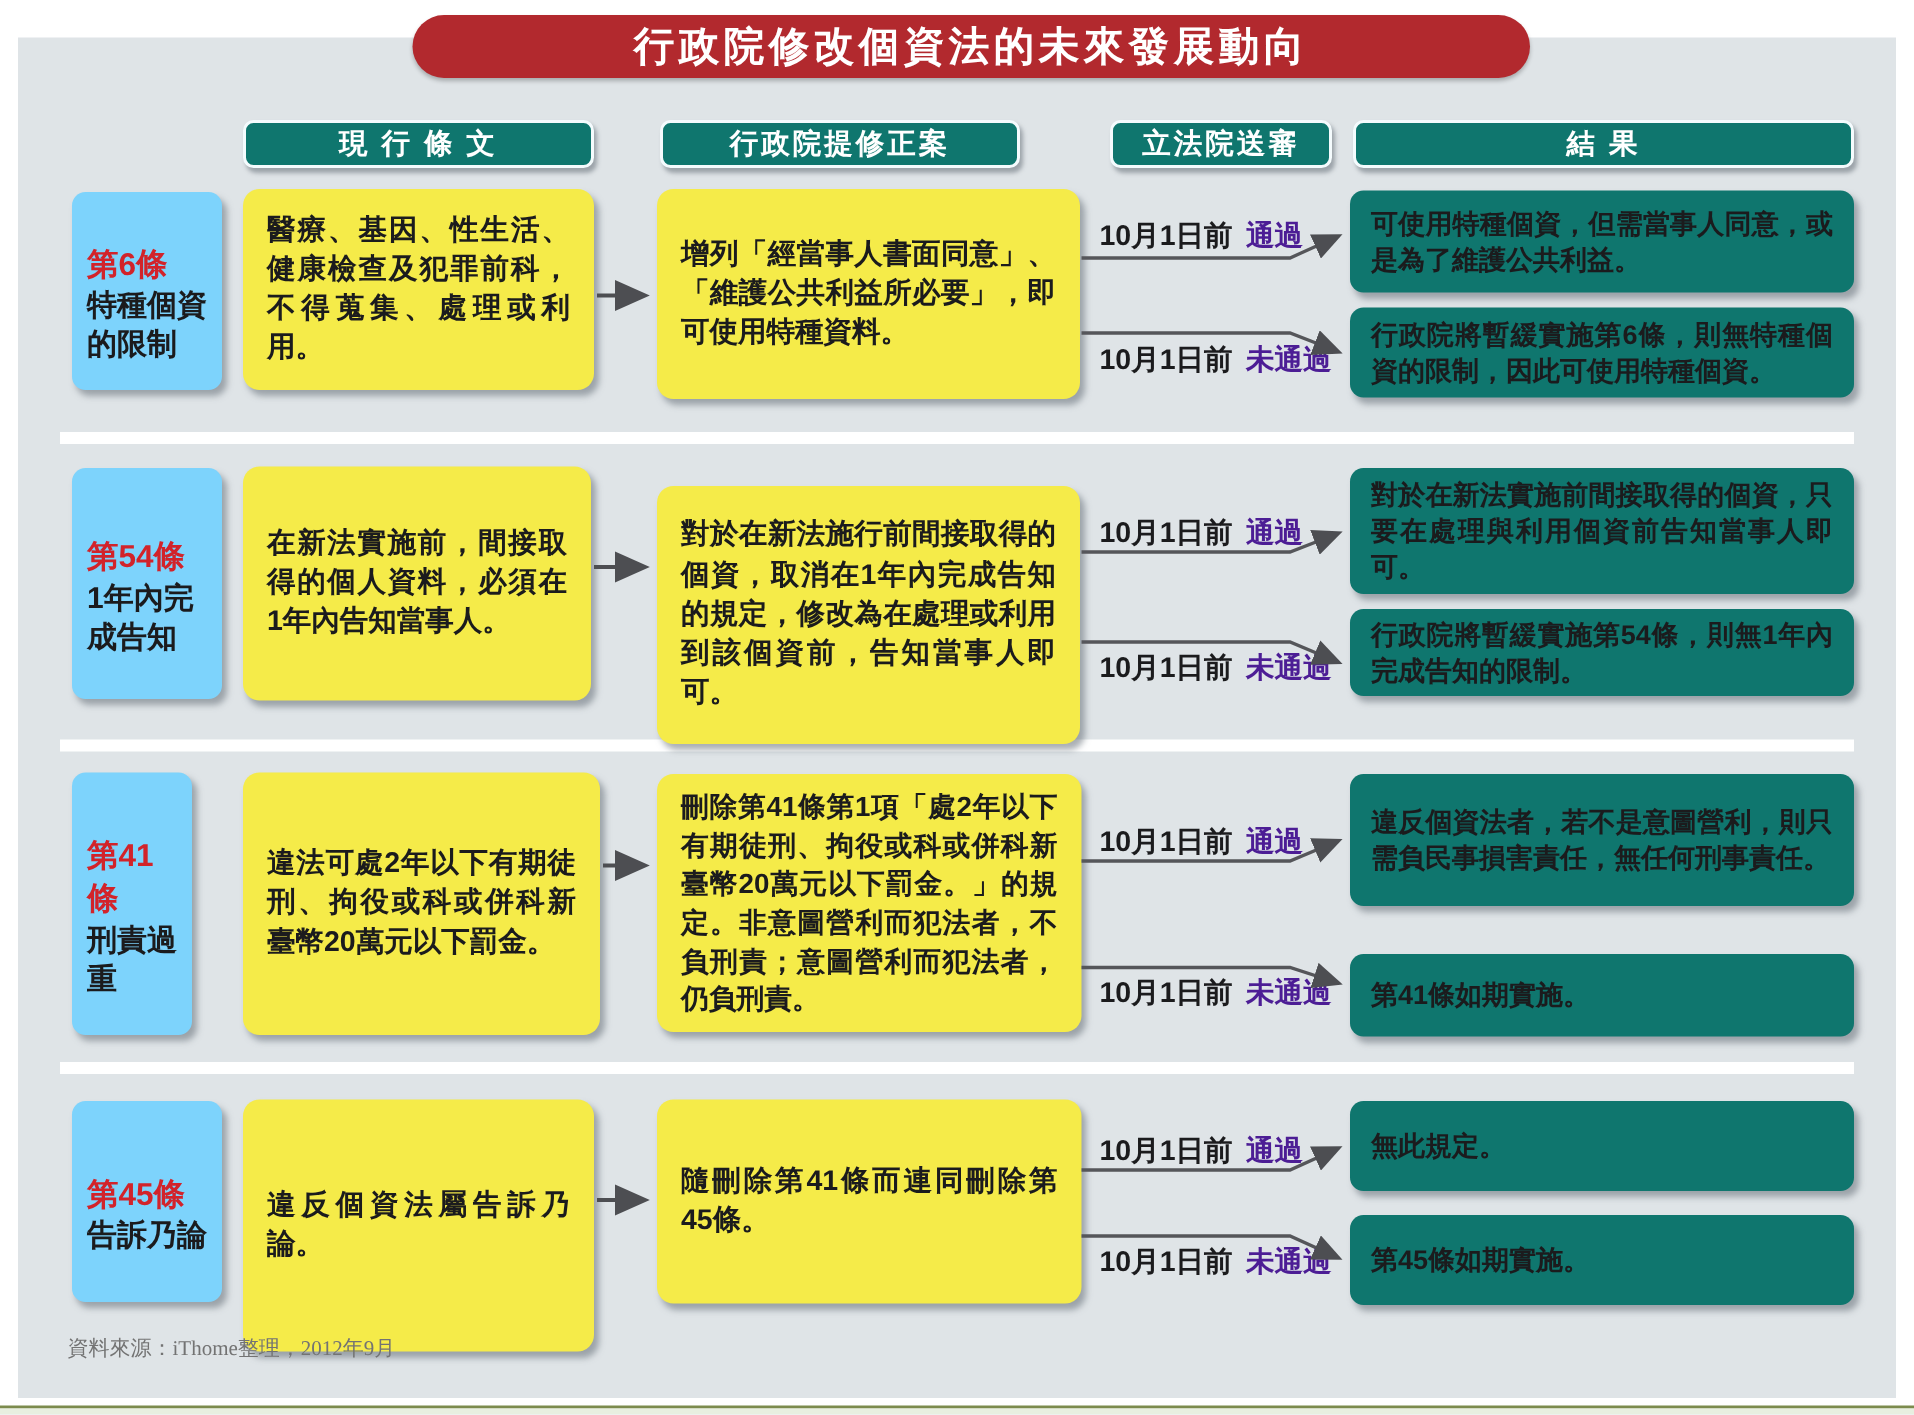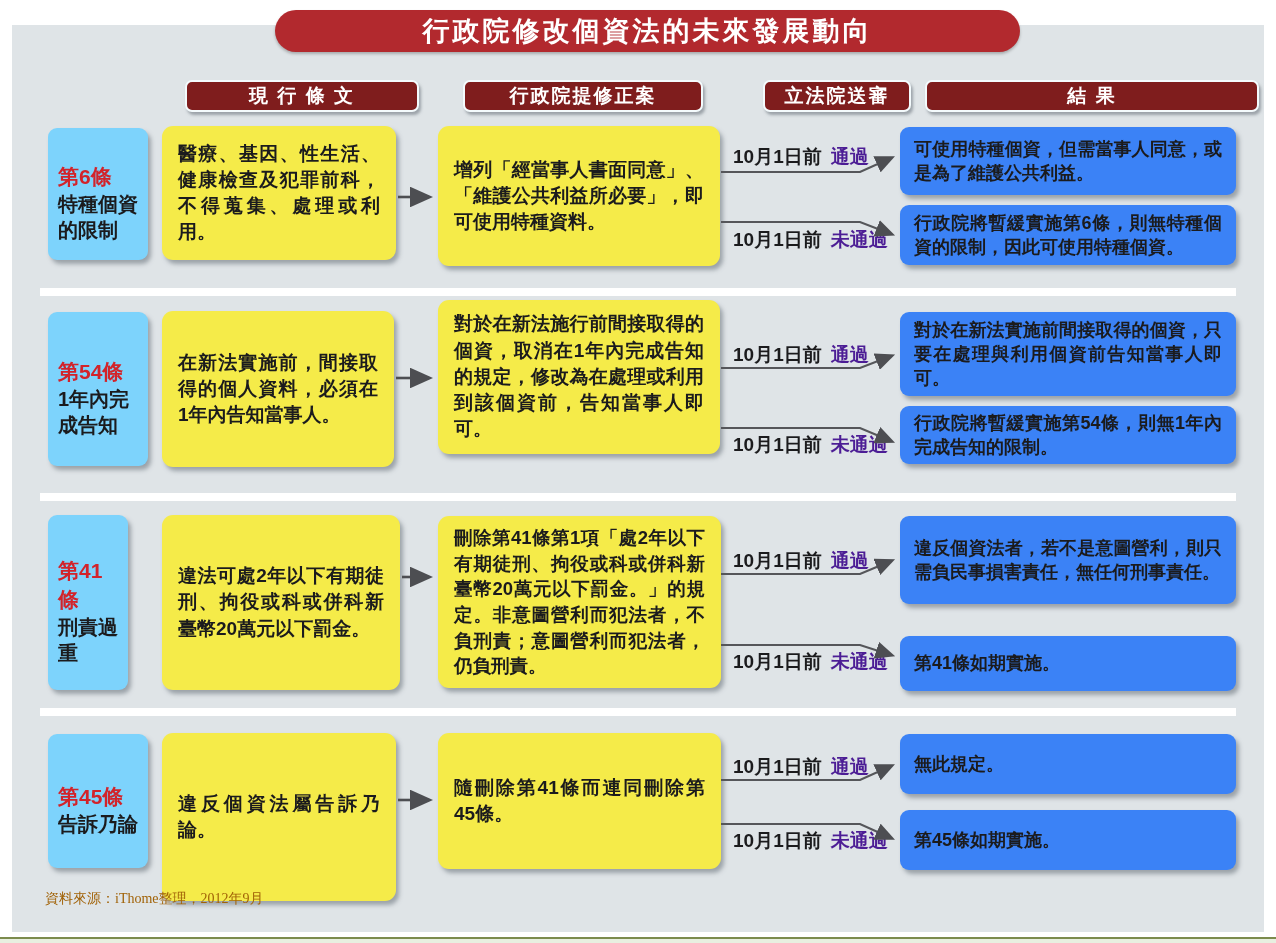--- a/index.html
+++ b/index.html
@@ -16,62 +16,61 @@
   .title-banner{
     left:275px;top:10px;width:745px;height:42px;
     background:#b2292e;border-radius:21px;
     display:flex;align-items:center;justify-content:center;
     box-shadow:0 2px 3px rgba(0,0,0,0.25);
   }
   .title-banner span{
     color:#ffffff;font-size:27px;font-weight:bold;letter-spacing:3px;
   }
   .col-header{
-    height:32px;background:#7f1d1d;border:2px solid #f4fbfd;border-radius:7px;
+    height:32px;background:#0f766e;border:2px solid #f4fbfd;border-radius:7px;
     display:flex;align-items:center;justify-content:center;
     color:#ffffff;font-size:19px;font-weight:bold;letter-spacing:2px;
     box-shadow:2px 3px 3px rgba(100,110,118,0.55);
-    margin-left:23px;
   }
   .label-box{
     background:#7dd3fc;border-radius:9px;
     display:flex;flex-direction:column;justify-content:center;
     padding:24px 8px 6px 10px;
     box-shadow:3px 4px 4px rgba(100,110,118,0.55);
   }
   .article{color:#d2232a;font-size:21px;font-weight:bold;line-height:1.35;}
   .topic{color:#1b1b1d;font-size:20px;font-weight:bold;line-height:1.3;}
   .ybox{
     background:#f5eb49;border-radius:11px;
     display:flex;align-items:center;
     padding:10px 16px;
     color:#1b1b1d;font-size:19px;font-weight:bold;line-height:1.38;
     text-align:justify;
     box-shadow:3px 4px 4px rgba(100,110,118,0.55);
   }
   .result-box{
-    background:#3b82f6;border-radius:9px;
+    background:#0f766e;border-radius:9px;
     display:flex;align-items:center;
     padding:8px 14px;
     color:#1b1b1d;font-size:18px;font-weight:bold;line-height:1.35;
     text-align:justify;
     box-shadow:3px 4px 4px rgba(100,110,118,0.55);
   }
   .branch-label{
     display:flex;align-items:center;gap:9px;white-space:nowrap;
     font-size:19px;font-weight:bold;color:#1b1b1d;
   }
   .branch-label .red{color:#4c1d95;}
   .separator{
     left:40px;width:1196px;height:8px;background:#ffffff;
   }
   .source-note{
     left:45px;top:890px;
     font-family:"Liberation Serif","DejaVu Serif",serif;
-    font-size:14px;color:#a16207;
+    font-size:14px;color:#737373;
   }
   .footer-line{left:0;top:937px;width:1276px;height:2px;background:#7c8b4d;}
   .footer-pale{left:0;top:939px;width:1276px;height:4px;background:#e8efe0;}
   svg.flow{left:0;top:0;width:1276px;height:943px;pointer-events:none;}
 </style>
 </head>
 <body>
 
 <div class="abs panel"></div>
 
@@ -103,21 +102,21 @@
   <span class="red">未通過</span>
 </div>
 <div class="abs result-box" style="left:900px;top:127px;width:336px;height:68px;">可使用特種個資，但需當事人同意，或是為了維護公共利益。</div>
 <div class="abs result-box" style="left:900px;top:205px;width:336px;height:60px;">行政院將暫緩實施第6條，則無特種個資的限制，因此可使用特種個資。</div>
 
 <div class="abs label-box" style="left:48px;top:312px;width:100px;height:154px;">
   <div class="article">第54條</div>
   <div class="topic">1年內完成告知</div>
 </div>
 <div class="abs ybox" style="left:162px;top:311px;width:232px;height:156px;">在新法實施前，間接取得的個人資料，必須在1年內告知當事人。</div>
-<div class="abs ybox" style="left:438px;top:300px;width:282px;height:154px;">對於在新法施行前間接取得的個資，取消在1年內完成告知的規定，修改為在處理或利用到該個資前，告知當事人即可。</div>
+<div class="abs ybox" style="left:438px;top:324px;width:282px;height:172px;">對於在新法施行前間接取得的個資，取消在1年內完成告知的規定，修改為在處理或利用到該個資前，告知當事人即可。</div>
 <div class="abs branch-label" style="left:733px;top:342px;">
   <span>10月1日前</span>
   <span class="red">通過</span>
 </div>
 <div class="abs branch-label" style="left:733px;top:432px;">
   <span>10月1日前</span>
   <span class="red">未通過</span>
 </div>
 <div class="abs result-box" style="left:900px;top:312px;width:336px;height:84px;">對於在新法實施前間接取得的個資，只要在處理與利用個資前告知當事人即可。</div>
 <div class="abs result-box" style="left:900px;top:406px;width:336px;height:58px;">行政院將暫緩實施第54條，則無1年內完成告知的限制。</div>

